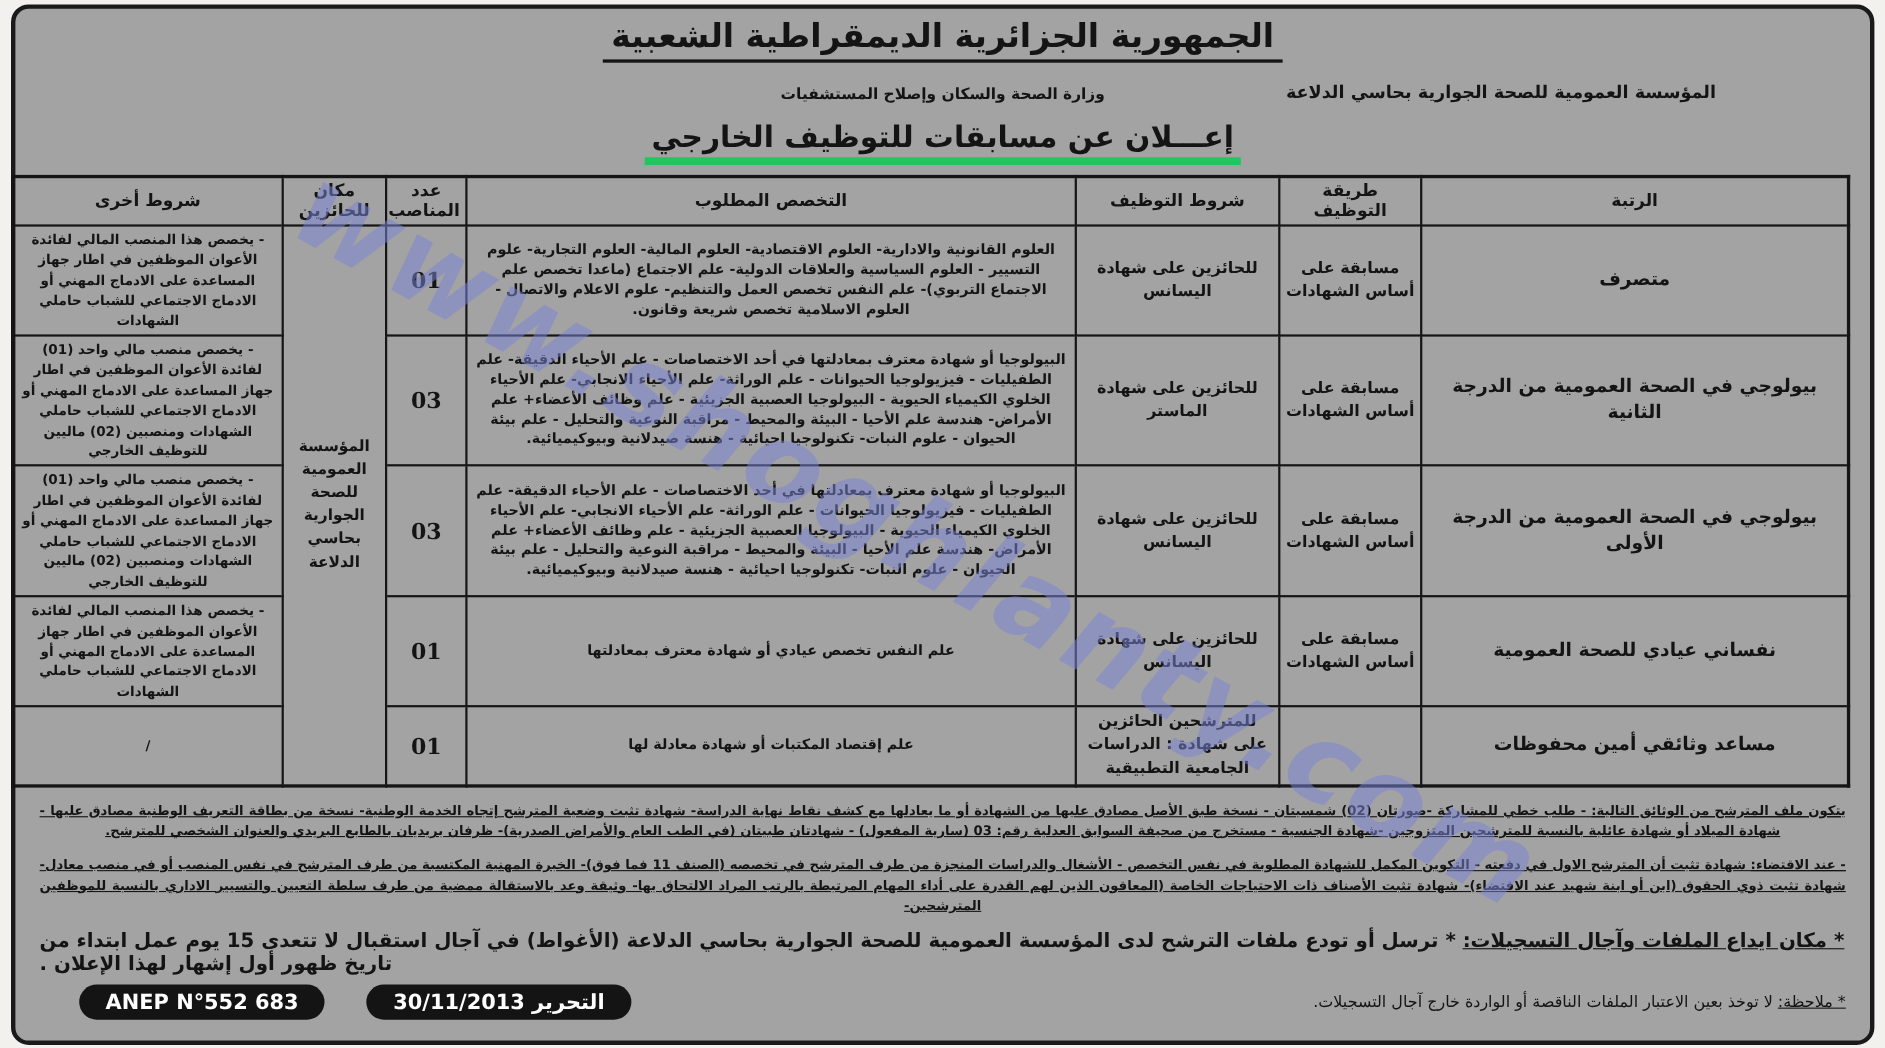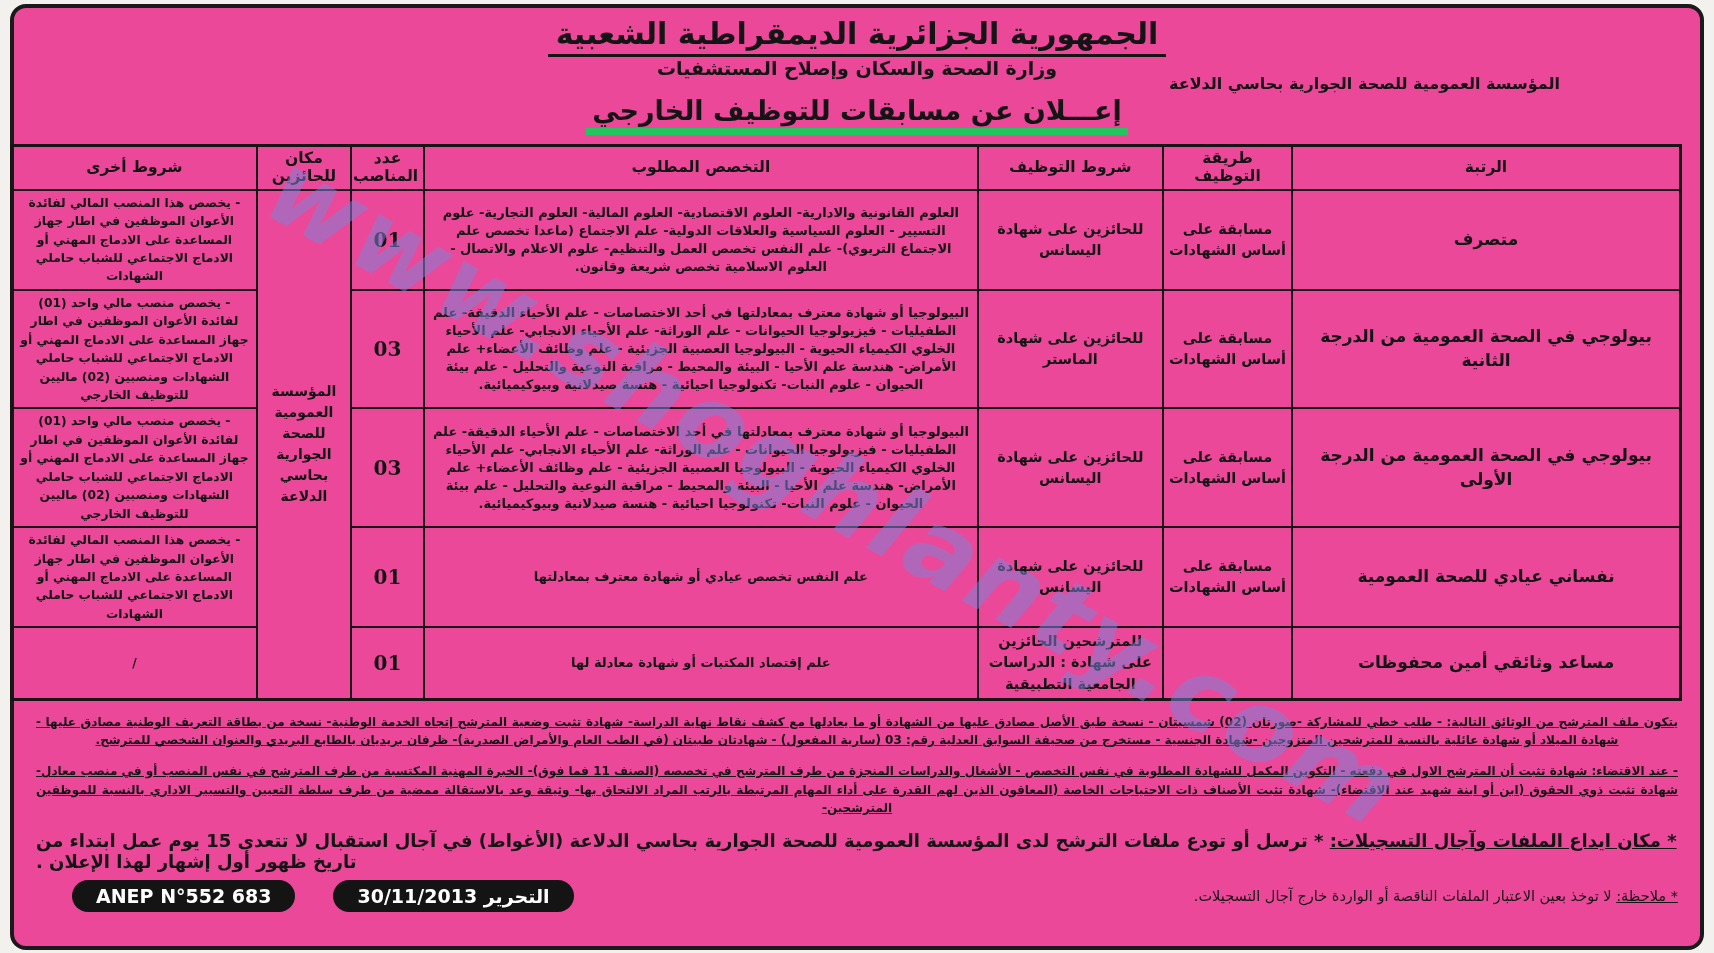--- a/index.html
+++ b/index.html
@@ -1,23 +1,23 @@
 <!DOCTYPE html>
 <html lang="ar" dir="rtl"><head>
 <meta charset="utf-8">
 <style>
   html,body{margin:0;padding:0;background:#f2f1ee;}
   body{width:1714px;height:953px;position:relative;overflow:hidden;
        font-family:"DejaVu Sans",sans-serif;color:#141414;}
   .page{position:absolute;top:4px;left:10px;right:10px;bottom:3px;
-        background:#ec4899;border:4px solid #1a1a1a;border-radius:16px;
+        background:#a3a3a3;border:4px solid #1a1a1a;border-radius:16px;
         padding:6px 18px 4px 18px;box-sizing:border-box;}
   .republic-title{text-align:center;font-size:30px;font-weight:bold;margin:2px 0 0 0;}
   .republic-title span{display:inline-block;border-bottom:3px solid #141414;padding:0 8px 3px 8px;}
-  .ministry-line{text-align:center;font-size:19px;font-weight:bold;margin-top:0;}
+  .ministry-line{text-align:center;font-size:14px;font-weight:bold;margin-top:21px;}
   .dir-block{position:absolute;right:140px;top:64px;text-align:center;
              font-size:16px;font-weight:bold;line-height:1.45;}
   .announce-title{text-align:center;font-size:27px;font-weight:bold;margin-top:16px;}
   .announce-title span{display:inline-block;border-bottom:7px solid #22c55e;padding:0 6px 2px 6px;}
   .intro-line{font-size:17px;font-weight:bold;margin:10px 92px 0 110px;text-align:right;}
   table.jobs{border-collapse:collapse;margin-top:9px;width:1672px;table-layout:fixed;
              border:3px solid #151515;}
   table.jobs th,table.jobs td{border:2.5px solid #151515;font-weight:bold;
              text-align:center;vertical-align:middle;padding:3px 5px;box-sizing:border-box;}
   table.jobs th{font-size:15.5px;height:40px;line-height:1.15;}

